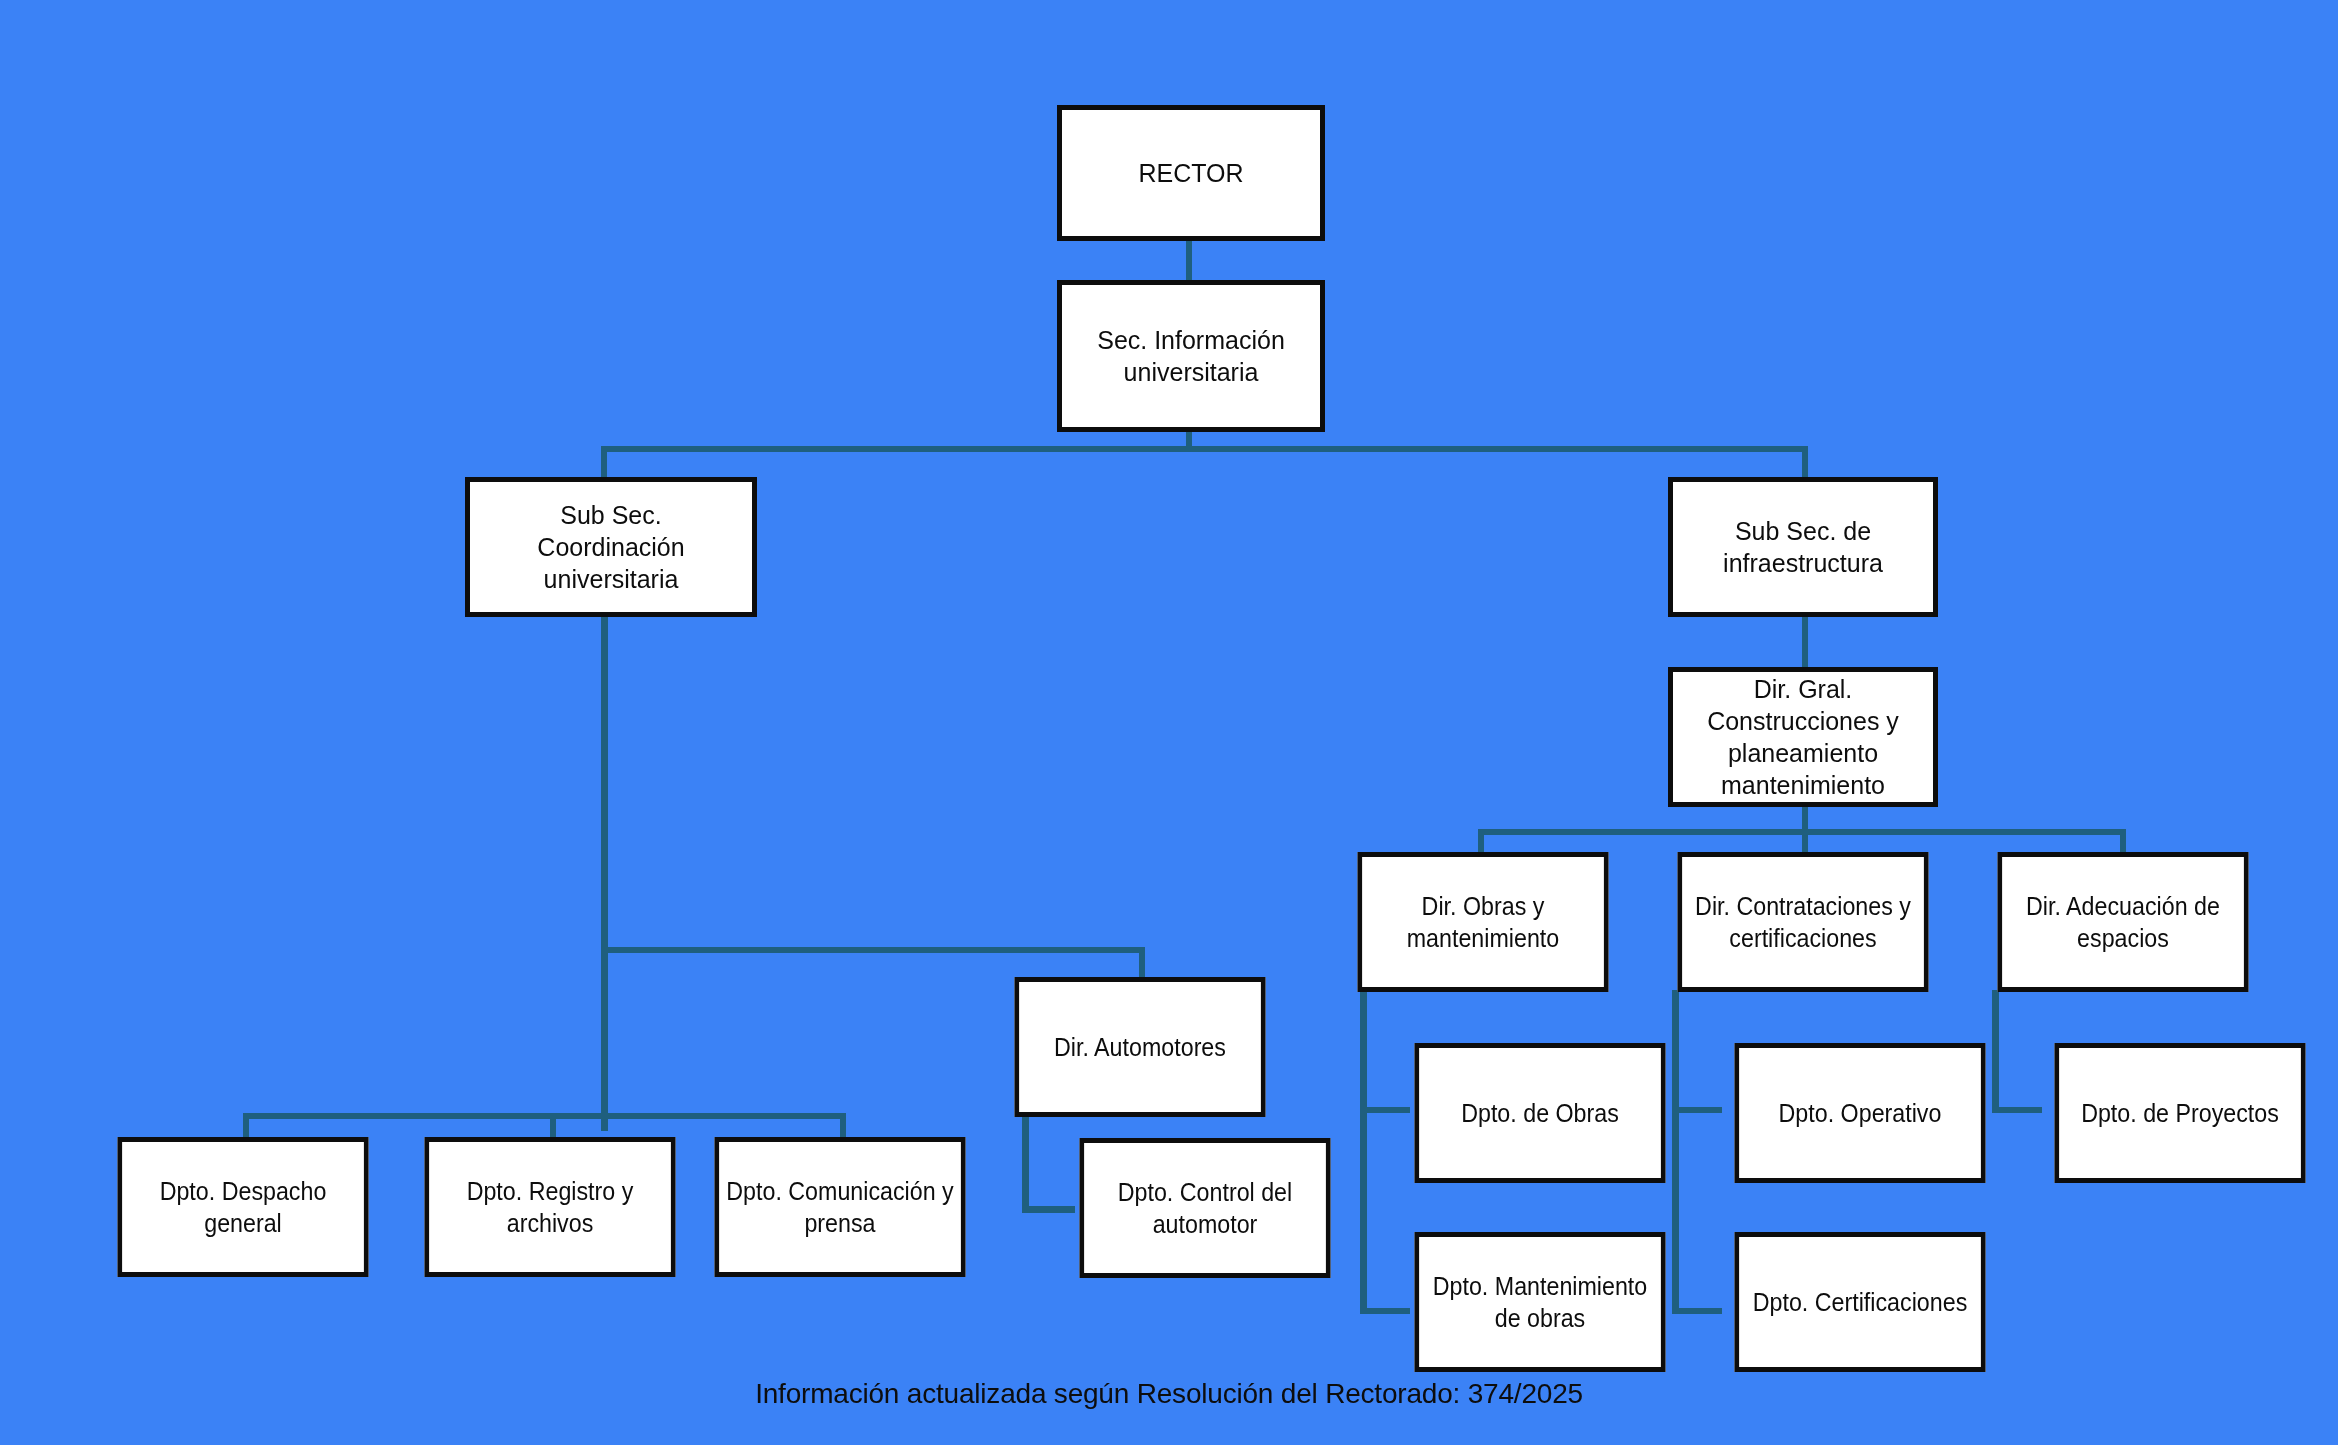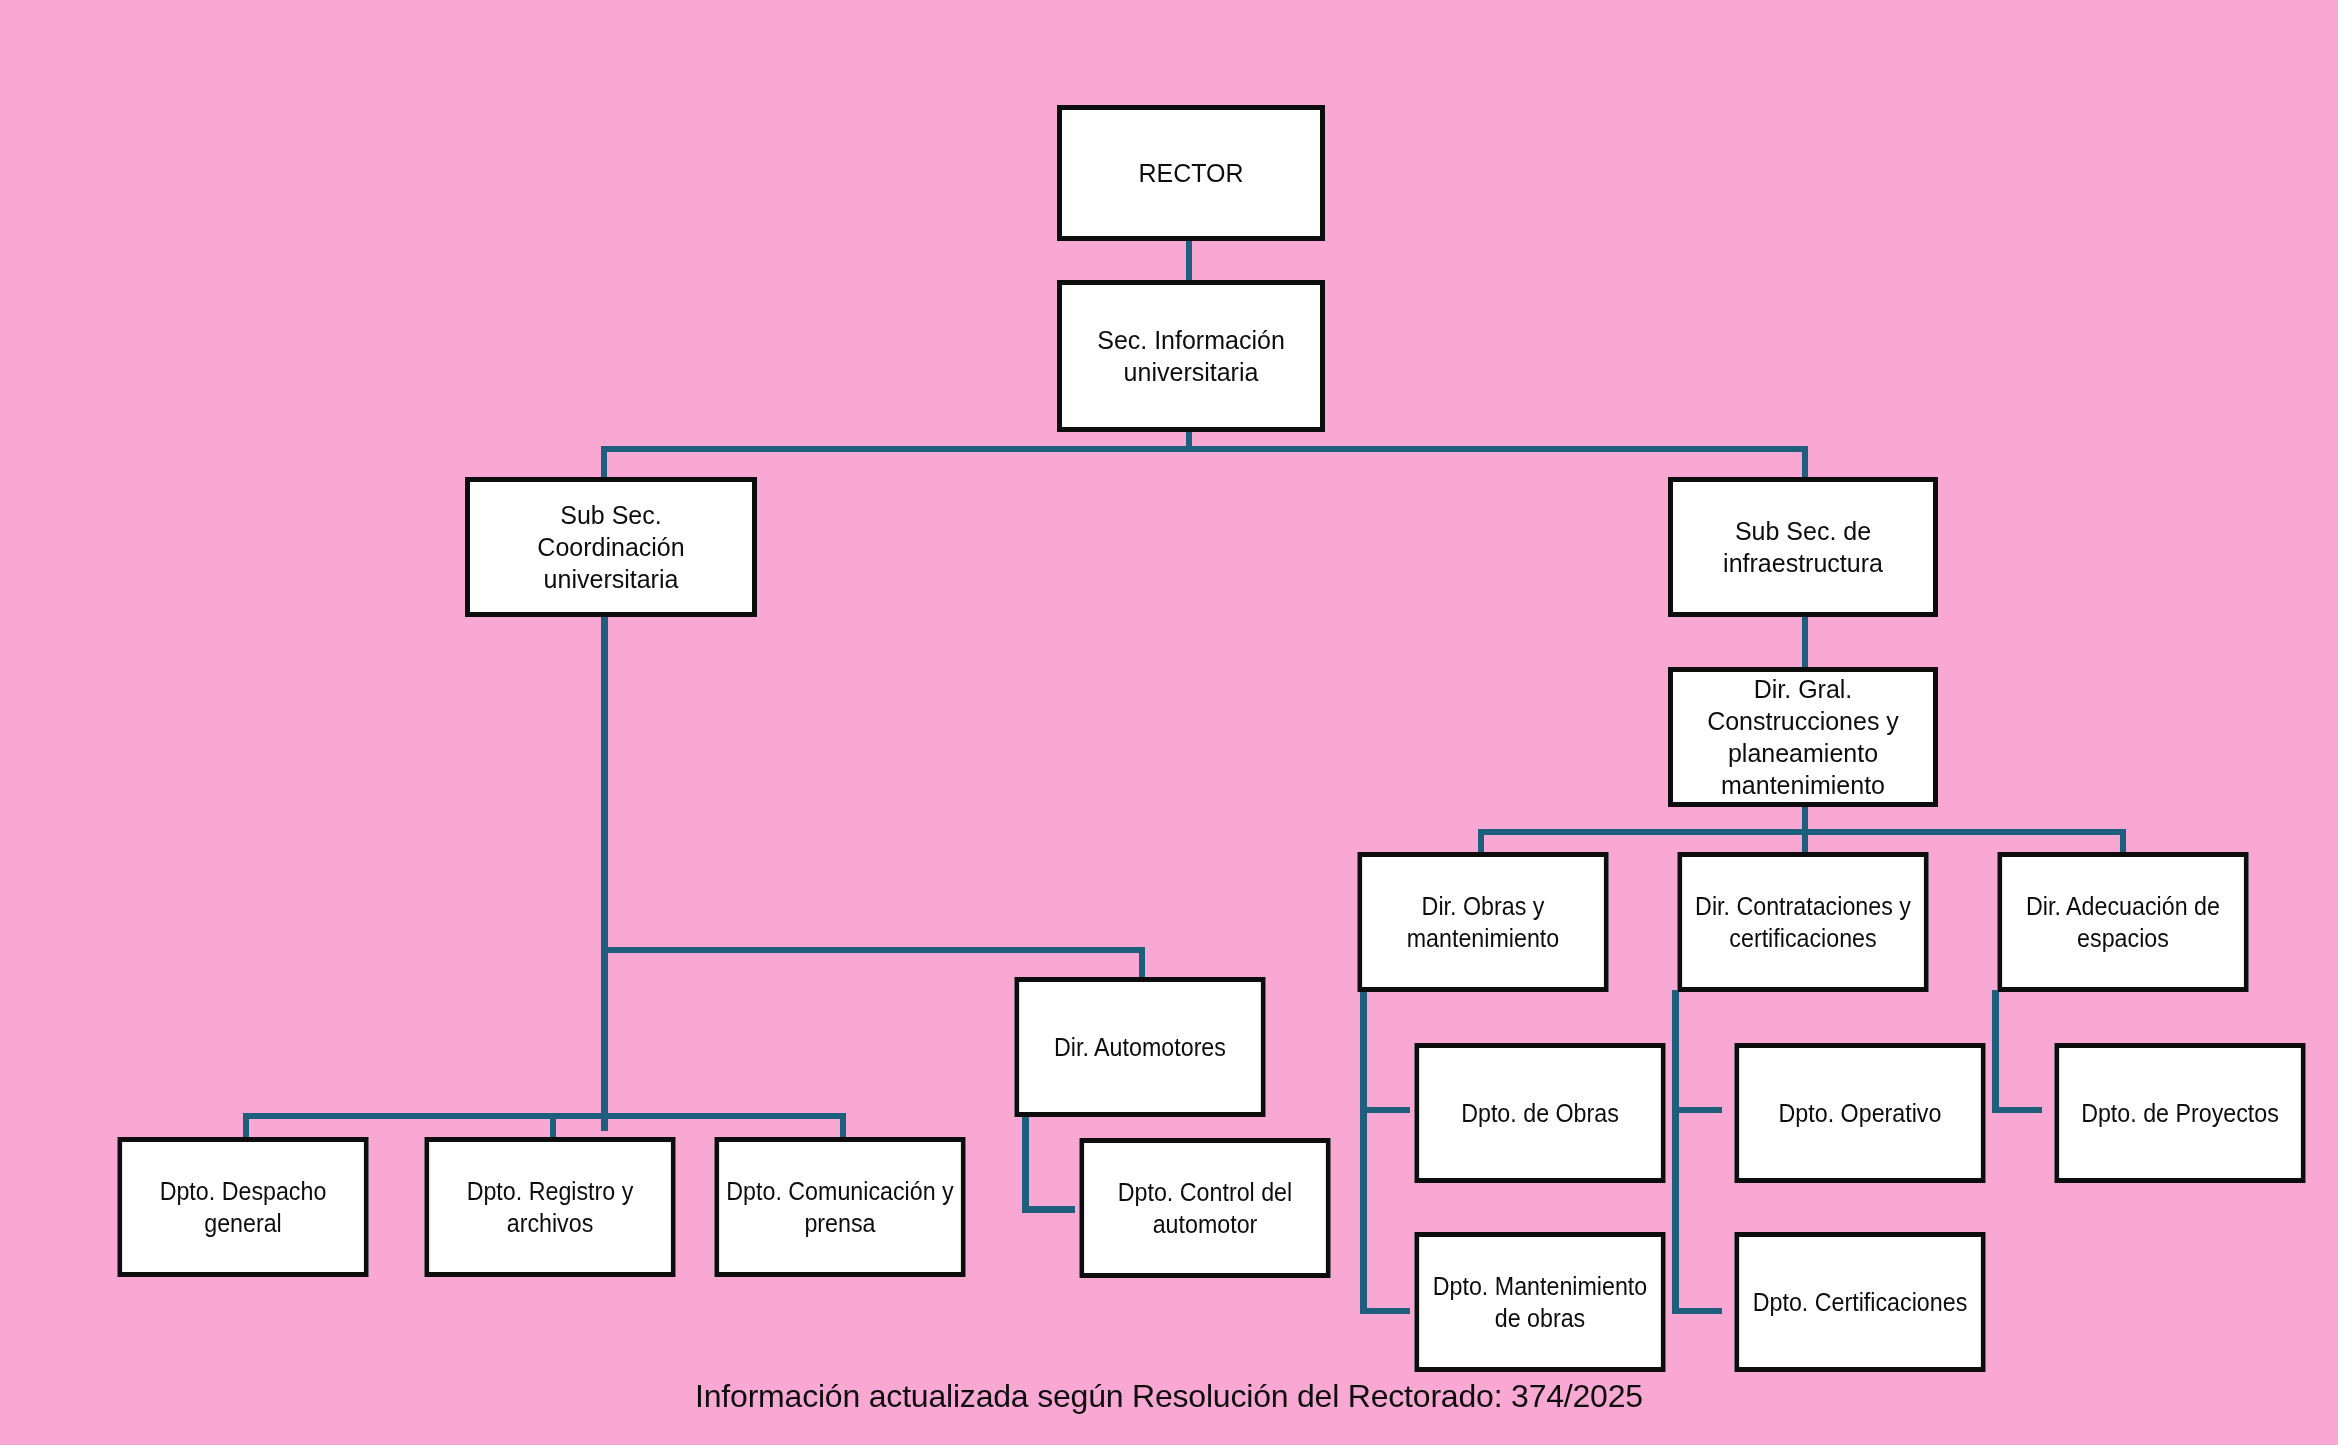--- a/index.html
+++ b/index.html
@@ -7,21 +7,21 @@
     padding: 0;
     background: #ffffff;
   }
   body {
     font-family: "Liberation Sans", sans-serif;
   }
   #canvas {
     position: relative;
     width: 2338px;
     height: 1445px;
-    background: #f9a8d4;
+    background: #3b82f6;
     overflow: hidden;
   }
   
   .line {
     position: absolute;
     background: #1F5F7E;
   }
   
   .box {
     position: absolute;
@@ -44,21 +44,21 @@
   
   .t-reg   { font-size: 25px; }
   .t-cond  { font-size: 25px; font-stretch: condensed; transform: scaleX(0.93); }
   
   #footer {
     position: absolute;
     left: 0;
     top: 1378px;
     width: 2338px;
     text-align: center;
-    font-size: 32px;
+    font-size: 28px;
     color: #0d0d0d;
     letter-spacing: -0.2px;
   }
 </style>
 </head>
 <body>
 
 <div id="canvas">
 
   <div class="line" style="left:1186px; top:238px; width:6px; height:42px;"></div>

